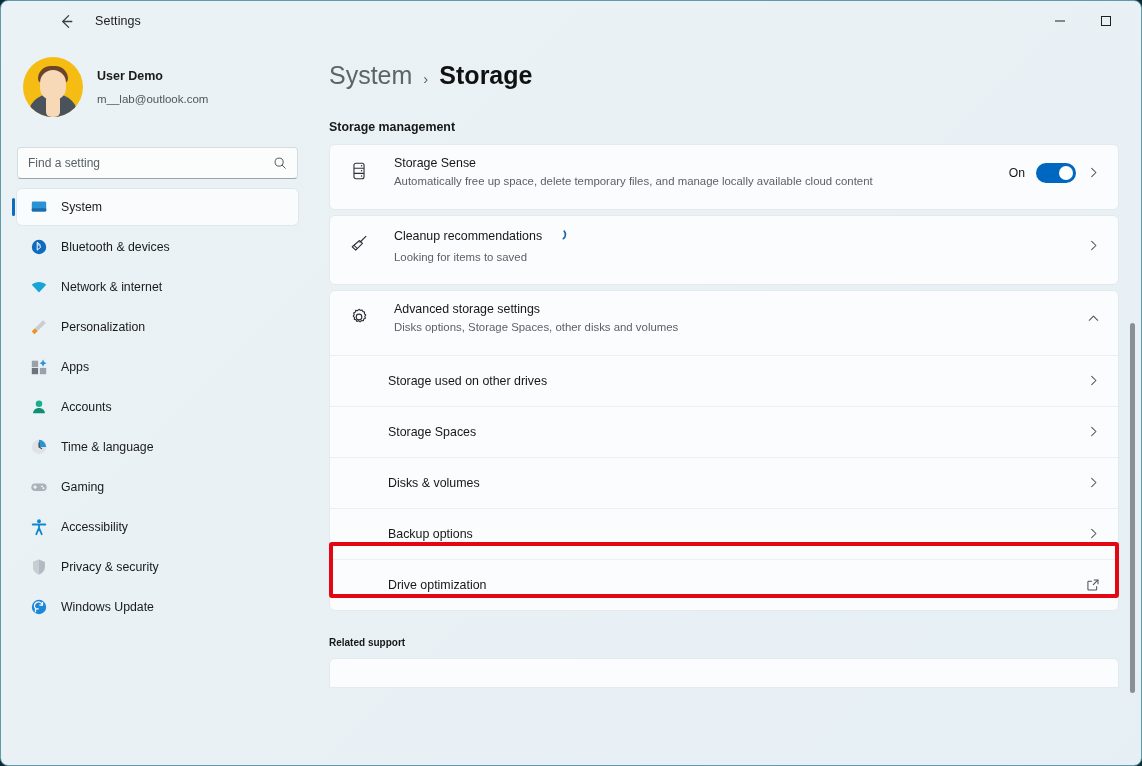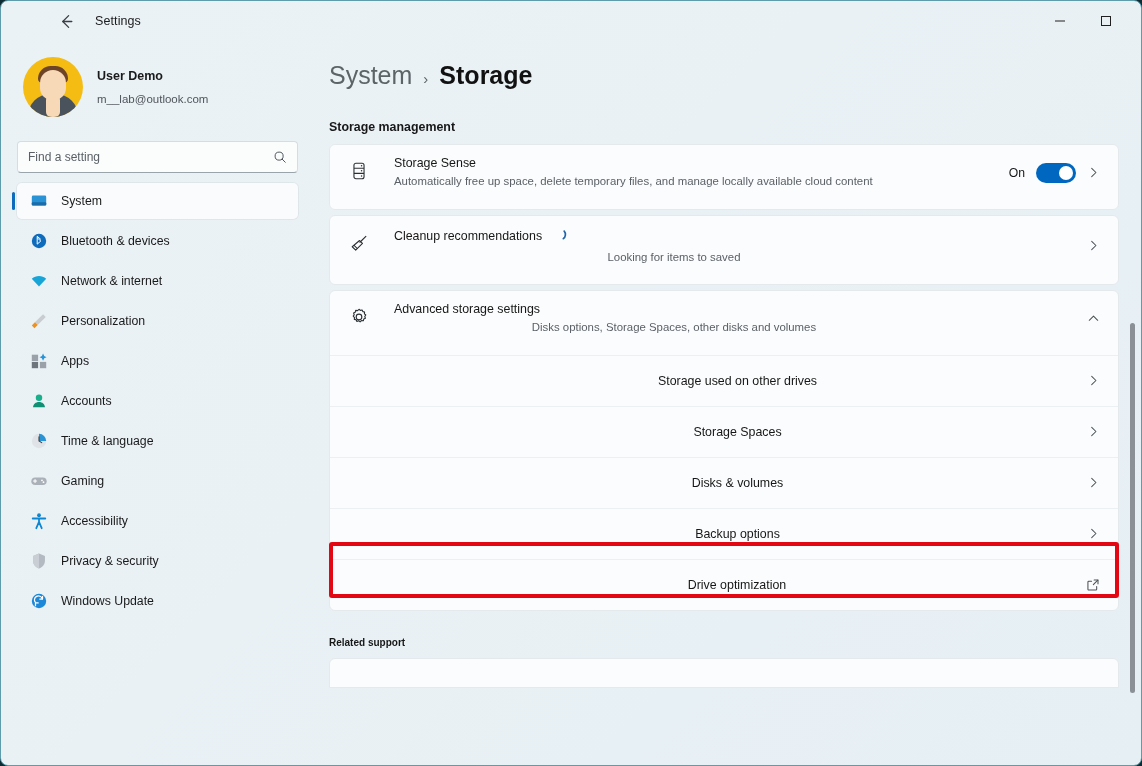--- a/index.html
+++ b/index.html
@@ -78,21 +78,21 @@
   .avatar .shirt {
     position: absolute; width: 14px; height: 22px;
     left: 23px; top: 38px;
     background: #f7d9b8; border-radius: 5px;
   }
   .profile-text { display: flex; flex-direction: column; gap: 10px; }
   .profile-name { font-size: 12.5px; font-weight: bold; color: #1a1a1a; }
   .profile-mail { font-size: 11.5px; color: #50555b; }
 
   .search-wrap {
-    margin-top: 24px;
+    margin-top: 30px;
     height: 24px; position: relative;
   }
   .search-box {
     width: 281px; height: 32px;
     background: #fbfdfd;
     border: 1px solid #d3dde2;
     border-bottom: 1px solid #9aa4ab;
     border-radius: 4px;
     display: flex; align-items: center;
     padding: 0 10px;
@@ -140,21 +140,21 @@
   }
 
   .card {
     margin-left: 15px;
     width: 790px;
     background: #fbfcfd;
     border: 1px solid #e4e9ec;
     border-radius: 6px;
     overflow: hidden;
   }
-  .card + .card { margin-top: 5px; text-align: center; }
+  .card + .card { margin-top: 5px; }
 
   .row {
     display: flex; align-items: center;
     padding: 0 18px 8px 18px;
     min-height: 52px;
     position: relative;
   }
   .row-lead { width: 46px; flex: none; display: flex; align-items: center; }
   .row-body { flex: 1; padding: 11px 0; }
   .row-title { font-size: 12.4px; color: #171717; display: flex; align-items: center; gap: 11px; }

